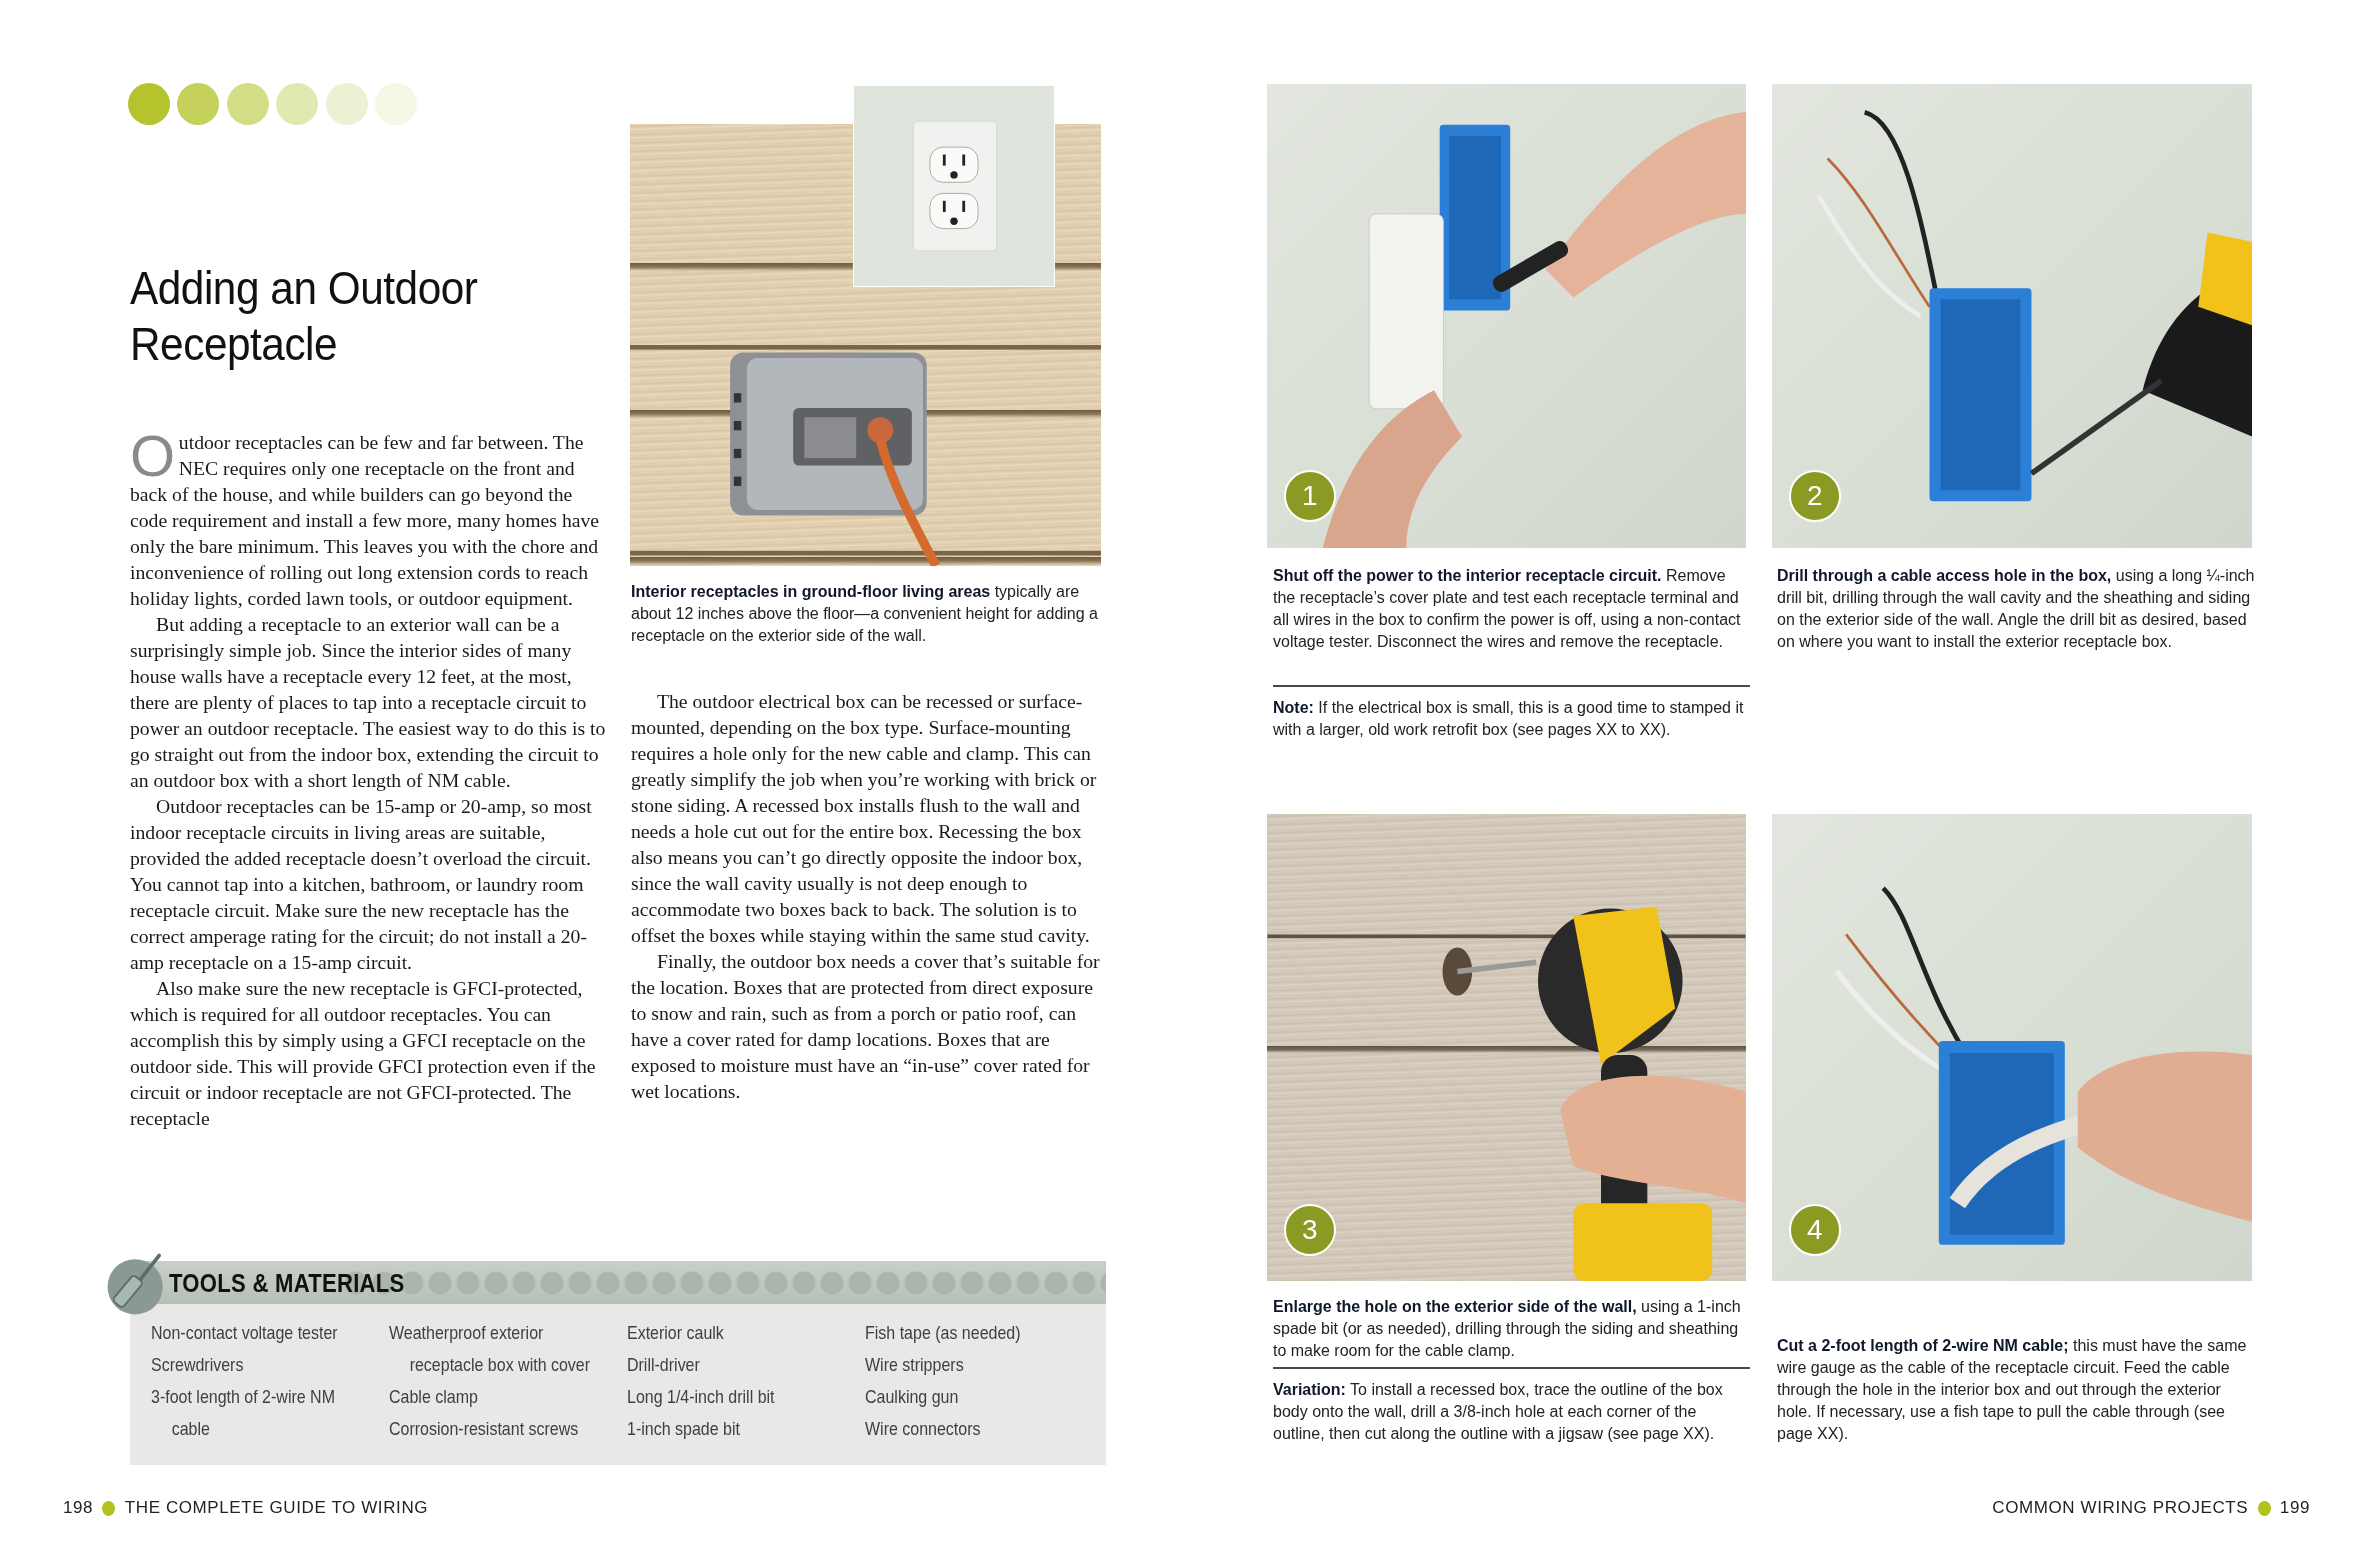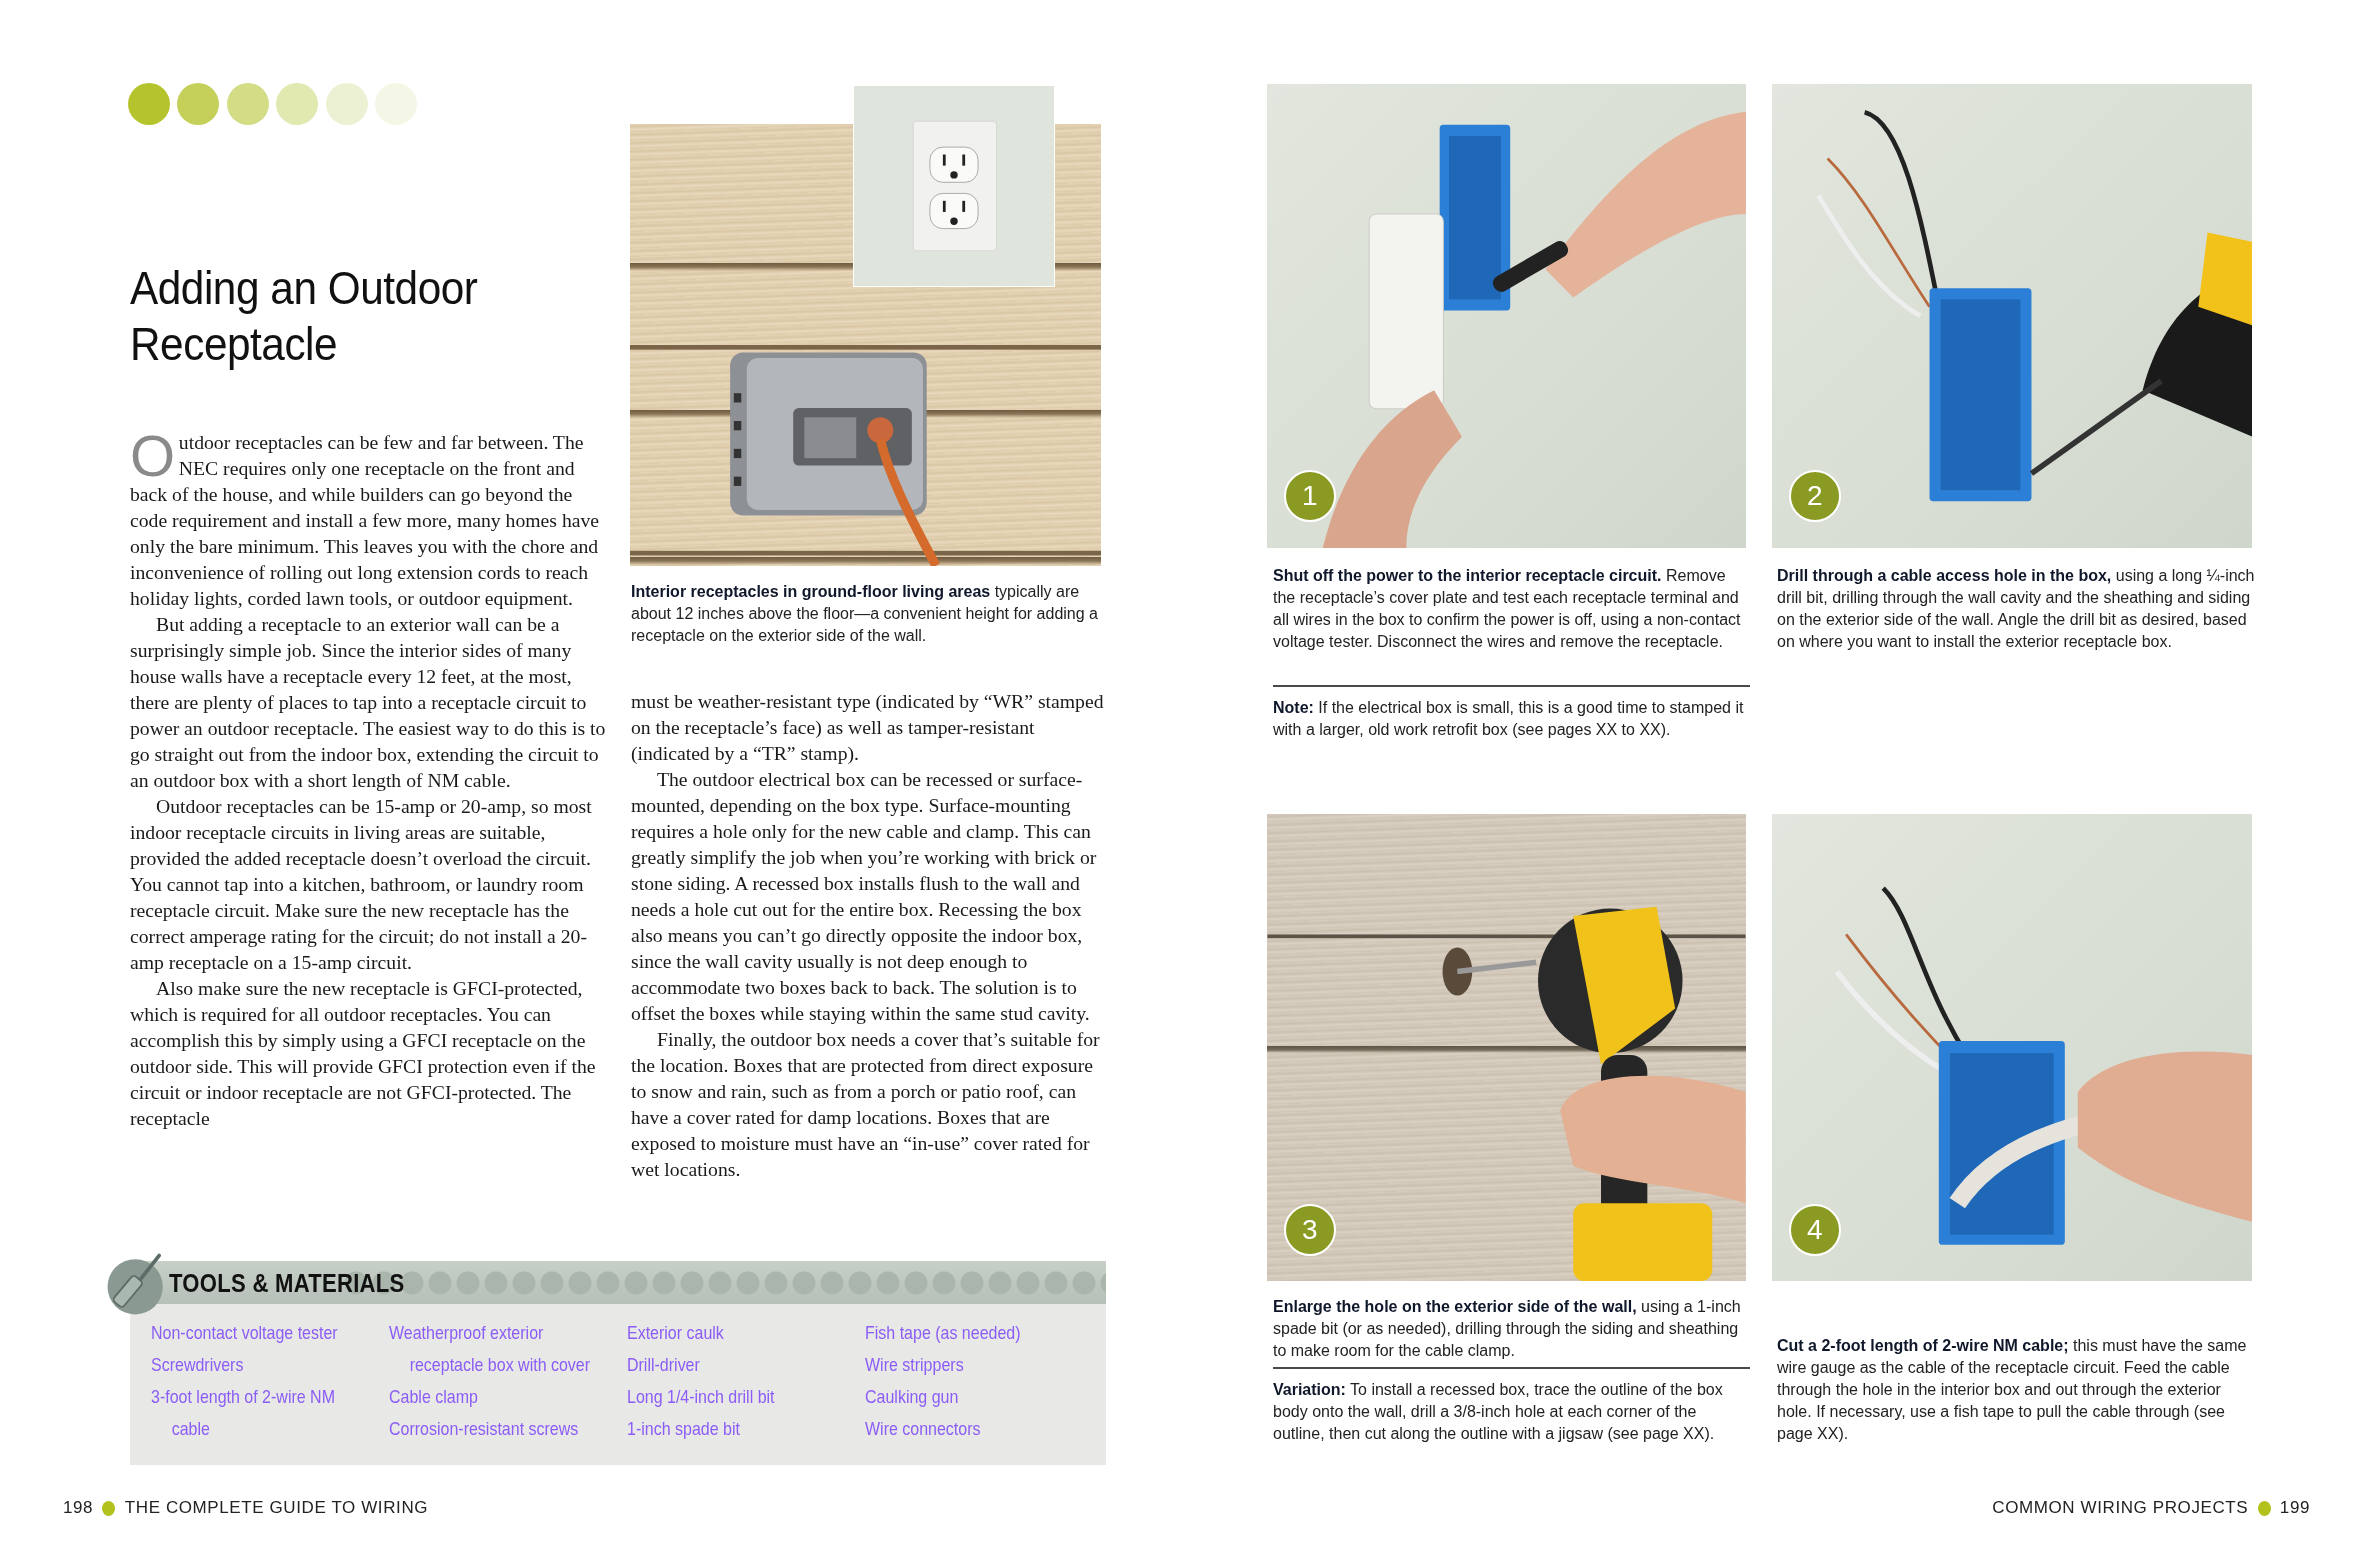--- a/index.html
+++ b/index.html
@@ -38,21 +38,21 @@
   .rule { position: absolute; height: 1.9px; background: #4a4a4a; }
 
   .badge { position: absolute; width: 48px; height: 48px; border-radius: 50%; background: #8b9a22; border: 2.8px solid #ffffff; color: #fff; font-family: "Liberation Sans", sans-serif; font-size: 28px; line-height: 48px; text-align: center; }
 
   
   .tools { position: absolute; left: 130px; top: 1261px; width: 976px; height: 204px; background: #e8e9e6; }
   .tools-head { position: absolute; left: 130px; top: 1261px; width: 976px; height: 43px; background: linear-gradient(180deg, #c7cfc7, #b7c0b8); overflow: hidden; }
   .tools-head .pattern { position: absolute; left: 213px; top: 5.6px; right: 0; height: 32px; background: radial-gradient(circle at 13px 16px, #aab5ac 11px, rgba(0,0,0,0) 12px); background-size: 28px 32px; }
   .tools-title { position: absolute; left: 169px; top: 1267px; font-family: "Liberation Sans Narrow", "Liberation Sans", sans-serif; font-weight: 700; font-size: 26px; line-height: 32px; color: #111; transform: scaleX(0.85); transform-origin: left top; letter-spacing: 0.3px; }
   .tools-icon { position: absolute; left: 102px; top: 1250px; width: 70px; height: 70px; }
-  .tools-col { position: absolute; top: 1317px; font-family: "Liberation Sans Narrow", "Liberation Sans", sans-serif; font-size: 18.6px; line-height: 32px; color: #8b5cf6; }
+  .tools-col { position: absolute; top: 1317px; font-family: "Liberation Sans Narrow", "Liberation Sans", sans-serif; font-size: 18.6px; line-height: 32px; color: #404040; }
   .tools-col div { transform: scaleX(0.86); transform-origin: left top; white-space: nowrap; }
   .tools-col .wrap { padding-left: 24px; }
 
   
   .footer { position: absolute; top: 1498px; font-family: "Liberation Sans", sans-serif; font-size: 17px; letter-spacing: 0.6px; color: #222; display: flex; align-items: center; gap: 9.3px; }
   .footer .fdot { width: 13px; height: 15px; border-radius: 50%; background: #b3c11d; display: inline-block; }
 </style>
 </head>
 <body>
 
@@ -106,21 +106,20 @@
       <rect x="117" y="124" width="3" height="12" fill="#222"></rect>
       <circle cx="108" cy="146" r="4" fill="#222"></circle>
   </svg>
 </div>
 
 <div class="caption" style="left:631px; top:581px; width:482px;">
   <b>Interior receptacles in ground-floor living areas</b><span> typically are about 12 inches above the floor—a convenient height for adding a receptacle on the exterior side of the wall.</span>
 </div>
 
 <div class="col col-mid">
-  <p class="cont">must be weather-resistant type (indicated by “WR” stamped on the receptacle’s face) as well as tamper-resistant (indicated by a “TR” stamp).</p>
   <p>The outdoor electrical box can be recessed or surface-mounted, depending on the box type. Surface-mounting requires a hole only for the new cable and clamp. This can greatly simplify the job when you’re working with brick or stone siding. A recessed box installs flush to the wall and needs a hole cut out for the entire box. Recessing the box also means you can’t go directly opposite the indoor box, since the wall cavity usually is not deep enough to accommodate two boxes back to back. The solution is to offset the boxes while staying within the same stud cavity.</p>
   <p>Finally, the outdoor box needs a cover that’s suitable for the location. Boxes that are protected from direct exposure to snow and rain, such as from a porch or patio roof, can have a cover rated for damp locations. Boxes that are exposed to moisture must have an “in-use” cover rated for wet locations.</p>
 </div>
 
 <div class="tools"></div>
 <div class="tools-head">
     <div class="pattern"></div>
   </div>
 <svg class="tools-icon" viewBox="0 0 76 76">
   <circle cx="36" cy="40" r="30" fill="#8a9a92"></circle>

